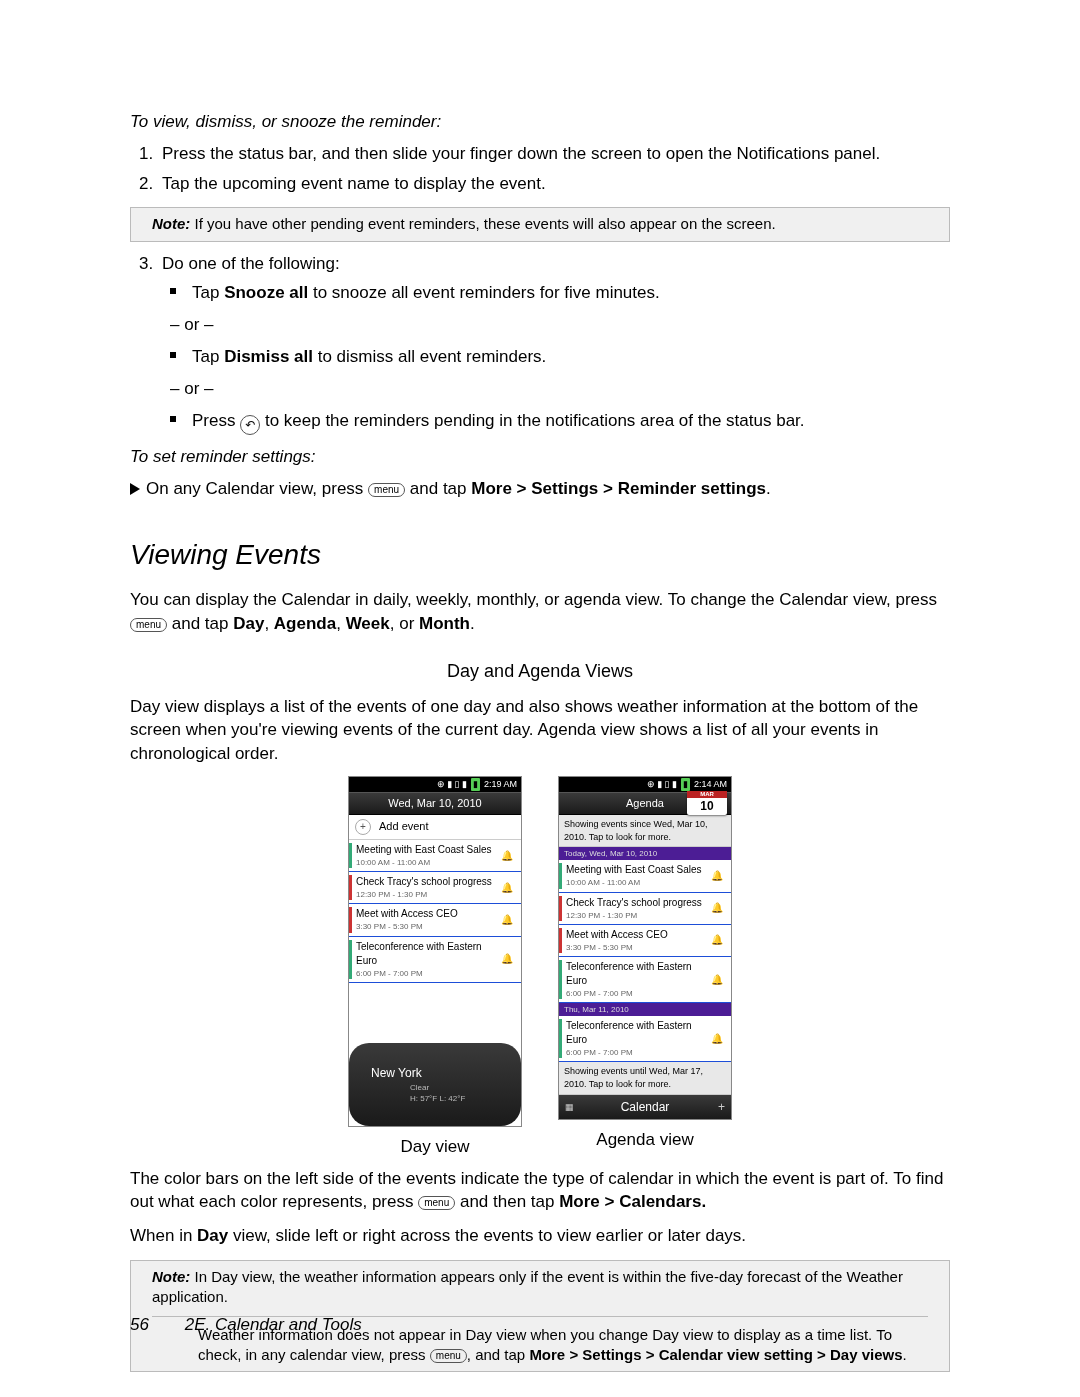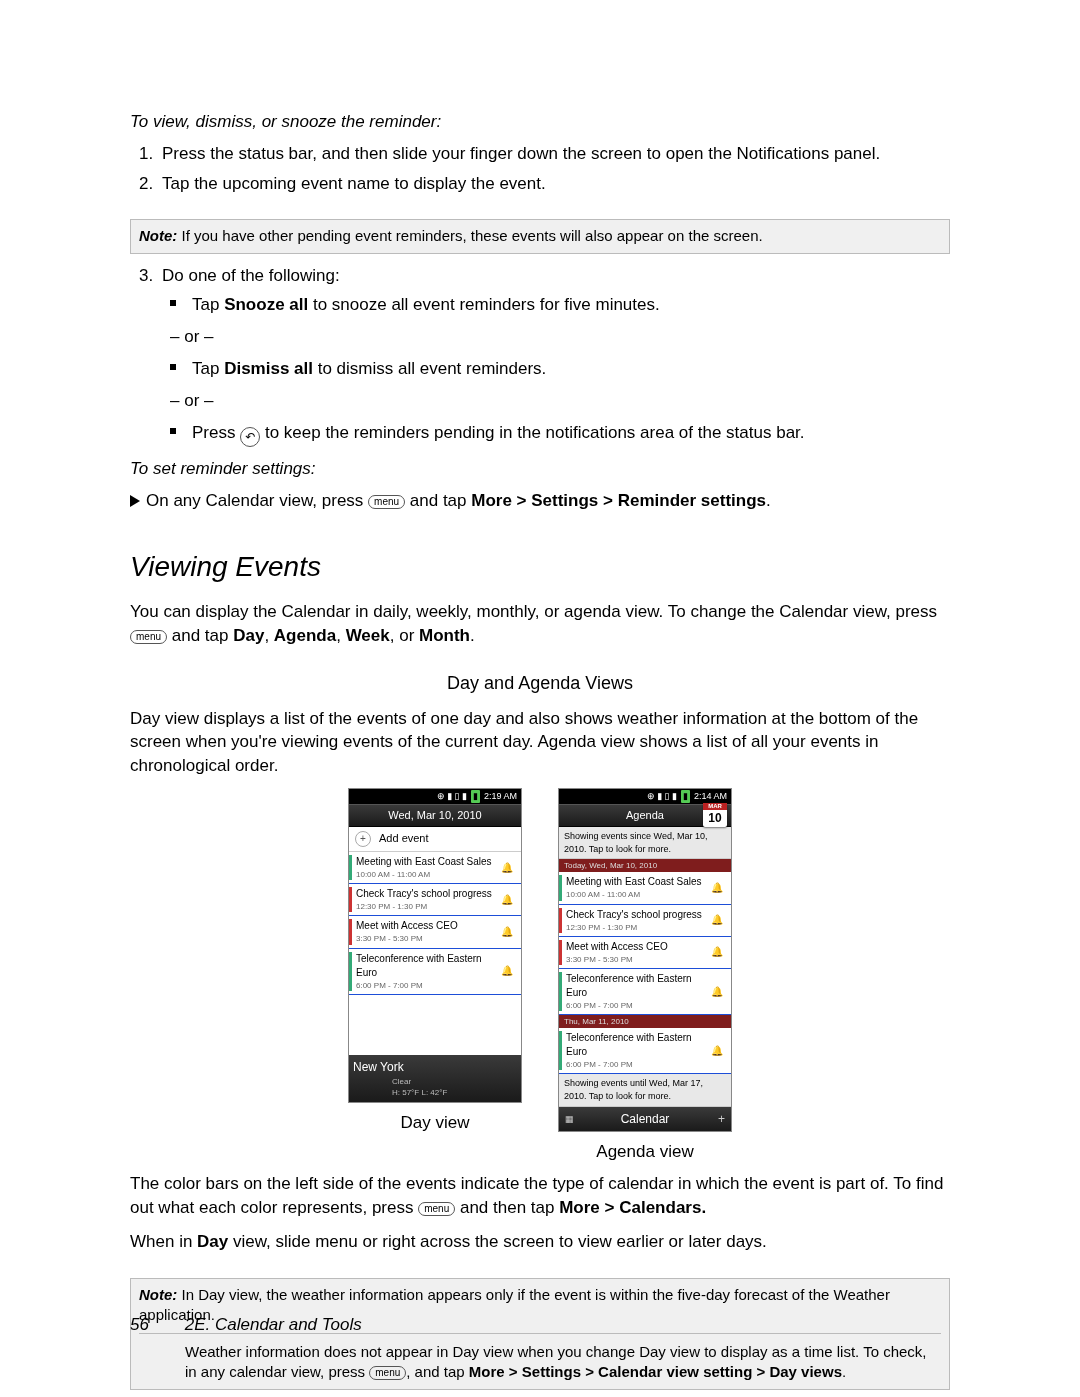--- a/index.html
+++ b/index.html
@@ -43,22 +43,22 @@
     content: "";
     position: absolute;
     left: -18px; top: 7px;
     width: 6px; height: 6px;
     background: #000;
   }
   .or { margin-left: 8px; margin-bottom: 8px; }
   .note-box {
     border: 1px solid #bbb;
     background: #f0f0f0;
-    padding: 6px 8px;
-    margin: 24px 0 10px 0;
+    padding: 6px 21px;
+    margin: 12px 0 10px 0;
     font-size: 15px;
     line-height: 1.35;
   }
   .note-box .hr { border-top: 1px solid #bbb; margin: 8px 0; }
   .note-indent { padding-left: 46px; display: block; }
   .b { font-weight: bold; }
   .i { font-style: italic; }
   .menu-oval {
     display: inline-block;
     border: 1px solid #555;
@@ -149,32 +149,33 @@
     padding: 3px 4px 3px 0;
   }
   .phone .evrow .bar { width: 3px; margin-right: 4px; }
   .phone .evrow .txt { flex: 1; }
   .phone .evrow .t1 { font-size: 10px; }
   .phone .evrow .t2 { font-size: 8px; color: #666; }
   .phone .evrow .bell { color: #888; font-size: 10px; padding: 0 3px; align-self: center; }
   .phone .weather {
     background: linear-gradient(#3a3a3a,#1a1a1a);
     color: #fff;
-    padding: 4px;
+    padding: 22px;
+    border-radius: 20px;
   }
   .phone .weather .city { font-size: 12px; }
   .phone .weather .mini { font-size: 8px; color: #bbb; margin-left: 39px; }
   .phone .agenda-top {
     background: #e8e8e8;
     padding: 3px 5px;
     font-size: 9px;
     border-bottom: 1px solid #ccc;
   }
   .phone .daysep {
-    background: #7f1d1d; color: #ddd;
+    background: #4c1d95; color: #ddd;
     font-size: 8px;
     padding: 1px 5px;
   }
   .phone .agenda-footer {
     background: linear-gradient(#3a3a3a,#1a1a1a);
     color: #fff;
     display: flex;
     justify-content: center;
     align-items: center;
     padding: 4px;
@@ -189,21 +190,21 @@
     position: absolute; left: 6px;
     color: #ccc; font-size: 9px; letter-spacing: -1px;
   }
   .phone .agenda-title {
     display: flex; justify-content: center; align-items: center;
     position: relative;
   }
   .phone .agenda-title .datebox {
     position: absolute; right: 4px; top: -2px;
     background: #fff; color: #000;
-    width: 24px; text-align: center;
+    width: 40px; text-align: center;
     border-radius: 2px;
     box-shadow: 0 1px 2px rgba(0,0,0,0.5);
     font-size: 12px;
     font-weight: bold;
   }
   .phone .agenda-title .datebox .m {
     background: #b22; color: #fff; font-size: 6px; line-height: 1.2;
   }
   .shot-label { text-align: center; margin-top: 8px; font-size: 17px; }
   .phone-wrap { display: flex; flex-direction: column; align-items: center; }
@@ -393,21 +394,21 @@
       </div>
       <div class="shot-label">Agenda view</div>
     </div>
   </div>
 
   <p>
     <span>The color bars on the left side of the events indicate the type of calendar in which the event is part of. To find out what each color represents, press </span><span class="menu-oval">menu</span><span> and then tap </span><span class="b">More</span><span class="b"> &gt; </span><span class="b">Calendars.</span>
   </p>
 
   <p>
-    <span>When in </span><span class="b">Day</span><span> view, slide menu or right across the screen to view earlier or later days.</span>
+    <span>When in </span><span class="b">Day</span><span> view, slide left or right across the events to view earlier or later days.</span>
   </p>
 
   <div class="note-box">
     <span class="b i">Note:</span>
     <span>In Day view, the weather information appears only if the event is within the five-day forecast of the Weather application.</span>
     <div class="hr"></div>
     <span class="note-indent">
       <span>Weather information does not appear in Day view when you change Day view to display as a time list. To check, in any calendar view, press </span><span class="menu-oval">menu</span><span>, and tap </span><span class="b">More</span><span class="b"> &gt; </span><span class="b">Settings</span><span class="b"> &gt; </span><span class="b">Calendar view setting</span><span class="b"> &gt; </span><span class="b">Day views</span><span>.</span>
     </span>
   </div>

